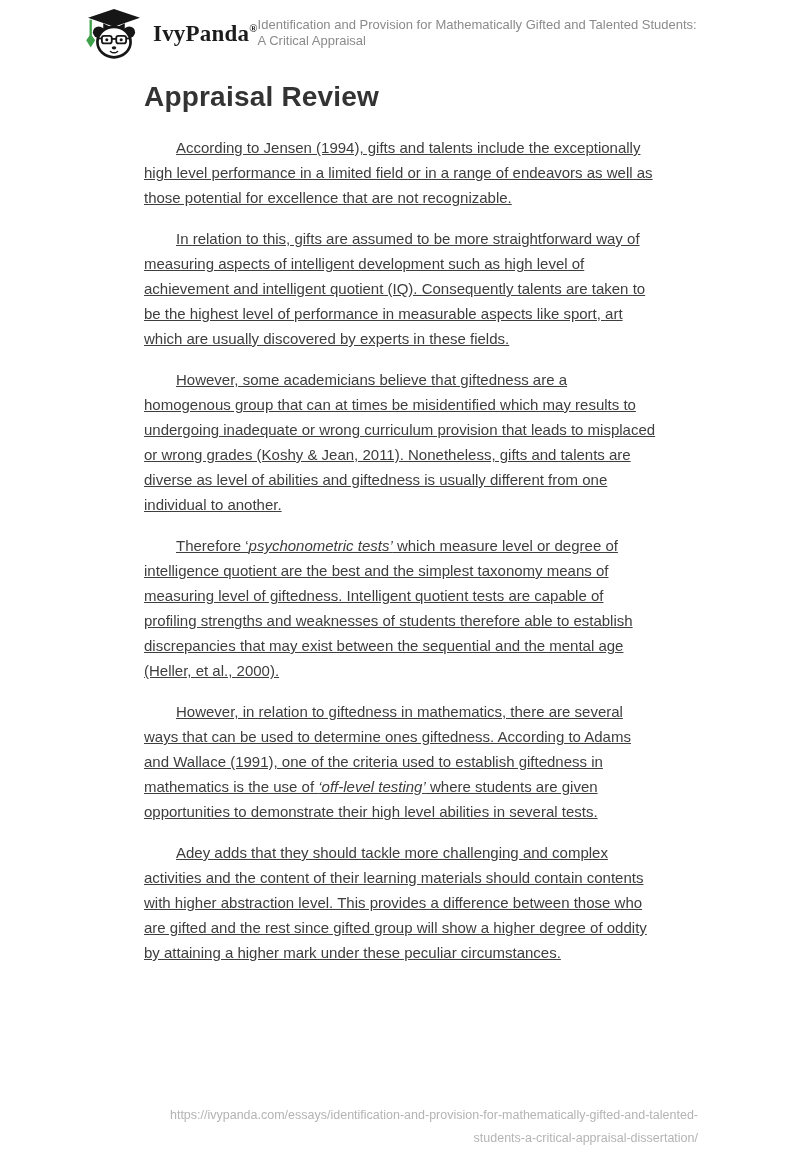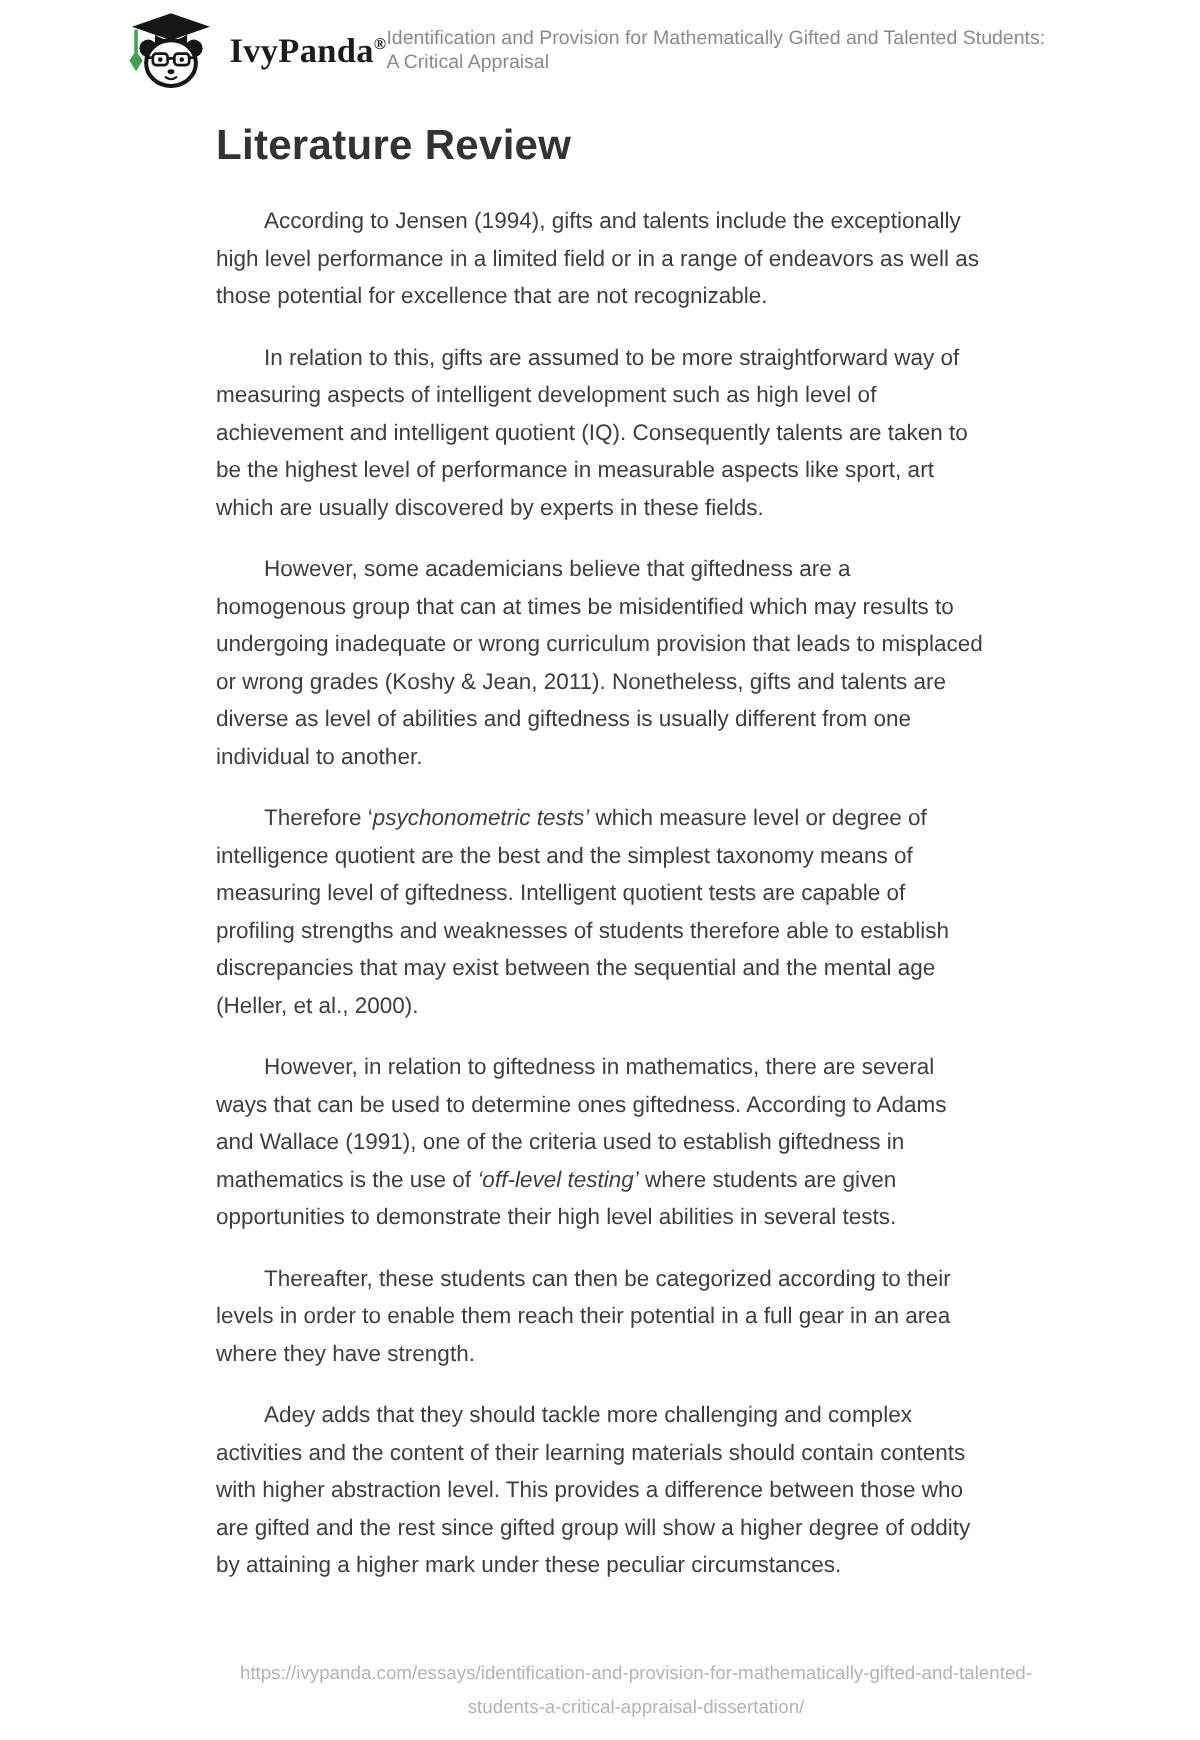--- a/index.html
+++ b/index.html
@@ -59,32 +59,33 @@
   }
   .paragraphs {
     margin: 22px 74px 0 74px;
   }
   .paragraphs p {
     margin: 0 0 16px 0;
     font-size: 15px;
     line-height: 25px;
     color: #3e3e3e;
     text-indent: 32px;
+    text-decoration: underline;
   }
   .paragraphs p em {
     font-style: italic;
   }
   
   .footer {
     position: absolute;
     left: 0;
     right: 0;
     bottom: 10px;
     padding: 0 32px 0 80px;
-    text-align: center;
+    text-align: right;
   }
   .source-url {
     font-size: 12.5px;
     line-height: 23px;
     color: #b4b4b4;
     text-decoration: none;
     overflow-wrap: break-word;
   }
 </style>
 </head>
@@ -120,28 +121,27 @@
           <ellipse cx="33" cy="44.4" rx="2.5" ry="1.8" fill="#161616"></ellipse>
           <path d="M29 48.5 Q33 51.5 37 48.5" fill="none" stroke="#161616" stroke-width="1.6" stroke-linecap="round"></path>
         </svg>
       </span>
       <span class="brand-text"><span>IvyPanda</span><sup>®</sup></span>
     </div>
     <div class="running-title">Identification and Provision for Mathematically Gifted and Talented Students: A Critical Appraisal</div>
   </header>
 
   <main>
-    <h1 class="page-title">Literature Review</h1>
+    <h1 class="page-title">Appraisal Review</h1>
     <div class="paragraphs">
         <p><span>According to Jensen (1994), gifts and talents include the exceptionally high level performance in a limited field or in a range of endeavors as well as those potential for excellence that are not recognizable.</span></p>
         <p><span>In relation to this, gifts are assumed to be more straightforward way of measuring aspects of intelligent development such as high level of achievement and intelligent quotient (IQ). Consequently talents are taken to be the highest level of performance in measurable aspects like sport, art which are usually discovered by experts in these fields.</span></p>
         <p><span>However, some academicians believe that giftedness are a homogenous group that can at times be misidentified which may results to undergoing inadequate or wrong curriculum provision that leads to misplaced or wrong grades (Koshy &amp; Jean, 2011). Nonetheless, gifts and talents are diverse as level of abilities and giftedness is usually different from one individual to another.</span></p>
         <p><span>Therefore ‘</span><em>psychonometric tests’</em><span> which measure level or degree of intelligence quotient are the best and the simplest taxonomy means of measuring level of giftedness. Intelligent quotient tests are capable of profiling strengths and weaknesses of students therefore able to establish discrepancies that may exist between the sequential and the mental age (Heller, et al., 2000).</span></p>
         <p><span>However, in relation to giftedness in mathematics, there are several ways that can be used to determine ones giftedness. According to Adams and Wallace (1991), one of the criteria used to establish giftedness in mathematics is the use of </span><em>‘off-level testing’</em><span> where students are given opportunities to demonstrate their high level abilities in several tests.</span></p>
-        <p><span>Thereafter, these students can then be categorized according to their levels in order to enable them reach their potential in a full gear in an area where they have strength.</span></p>
         <p><span>Adey adds that they should tackle more challenging and complex activities and the content of their learning materials should contain contents with higher abstraction level. This provides a difference between those who are gifted and the rest since gifted group will show a higher degree of oddity by attaining a higher mark under these peculiar circumstances.</span></p>
       </div>
   </main>
 
   <footer class="footer">
     <span class="source-url">https://ivypanda.com/essays/identification-and-provision-for-mathematically-gifted-and-talented-students-a-critical-appraisal-dissertation/</span>
   </footer>
 
 </div>
 

